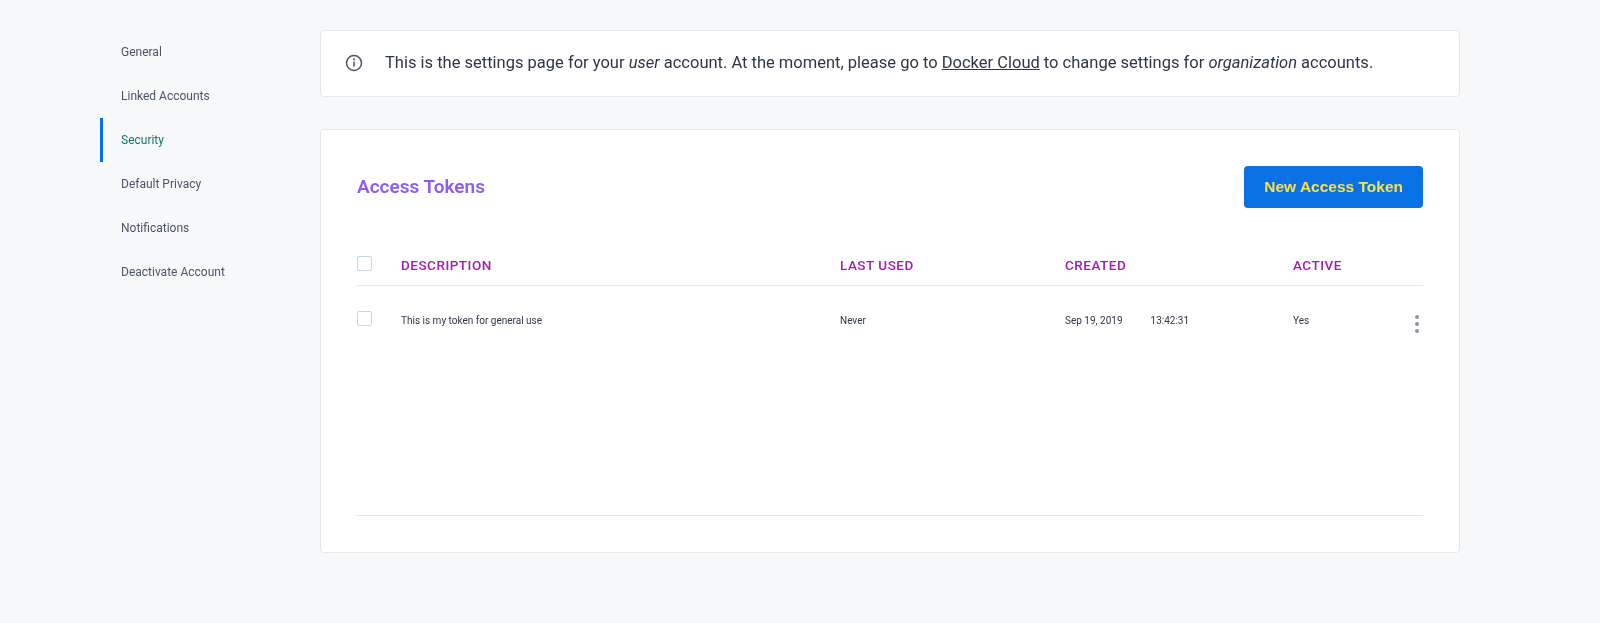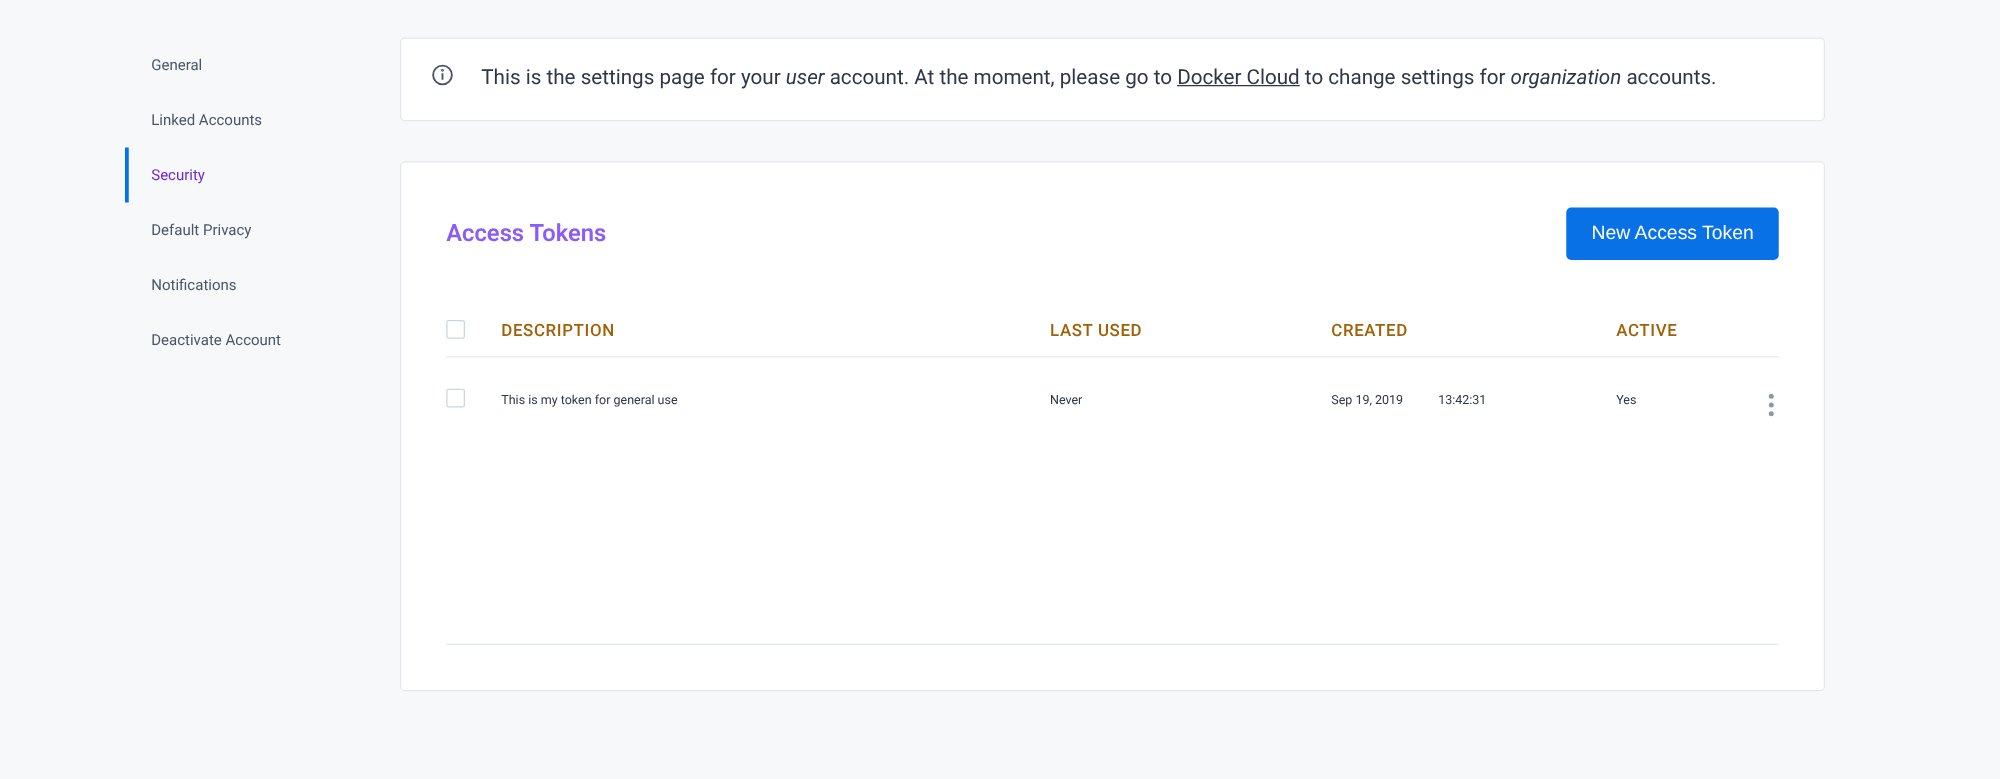--- a/index.html
+++ b/index.html
@@ -25,32 +25,33 @@
     }
     .sidebar-item {
       padding: 15px 18px;
       font-size: 12px;
       color: #4a5568;
       cursor: pointer;
       border-left: 3px solid transparent;
     }
     .sidebar-item.active {
       border-left: 3px solid #0073ec;
-      color: #6d28d9;
+      color: #0f766e;
     }
     .main {
       flex: 1;
       max-width: 1140px;
     }
     .info-banner {
       background: #ffffff;
       border: 1px solid #e4e7eb;
       border-radius: 4px;
       padding: 20px 24px;
       display: flex;
+      align-items: center;
       gap: 22px;
       margin-bottom: 32px;
     }
     .info-icon {
       width: 18px;
       height: 18px;
       flex-shrink: 0;
       color: #4a5568;
     }
     .info-text {
@@ -79,26 +80,26 @@
       align-items: center;
       margin-bottom: 38px;
     }
     .card-title {
       font-size: 19px;
       font-weight: 600;
       color: #8b5cf6;
     }
     .new-token-btn {
       background: #0971e6;
-      color: #ffffff;
+      color: #fde047;
       border: none;
       border-radius: 4px;
       padding: 12px 20px;
       font-size: 15.5px;
-      font-weight: 400;
+      font-weight: 700;
       cursor: pointer;
     }
     .token-table {
       width: 100%;
     }
     .table-header {
       display: flex;
       align-items: center;
       padding: 10px 0;
       border-bottom: 1px solid #e2e8f0;
@@ -129,21 +130,21 @@
       flex-shrink: 0;
     }
     .col-actions {
       width: 30px;
       flex-shrink: 0;
       text-align: right;
     }
     .th {
       font-size: 13.5px;
       font-weight: 500;
-      color: #a16207;
+      color: #a21caf;
       letter-spacing: 0.5px;
       text-transform: uppercase;
     }
     .td {
       font-size: 10px;
       color: #2d3748;
     }
     .created-cell {
       display: flex;
       gap: 28px;

